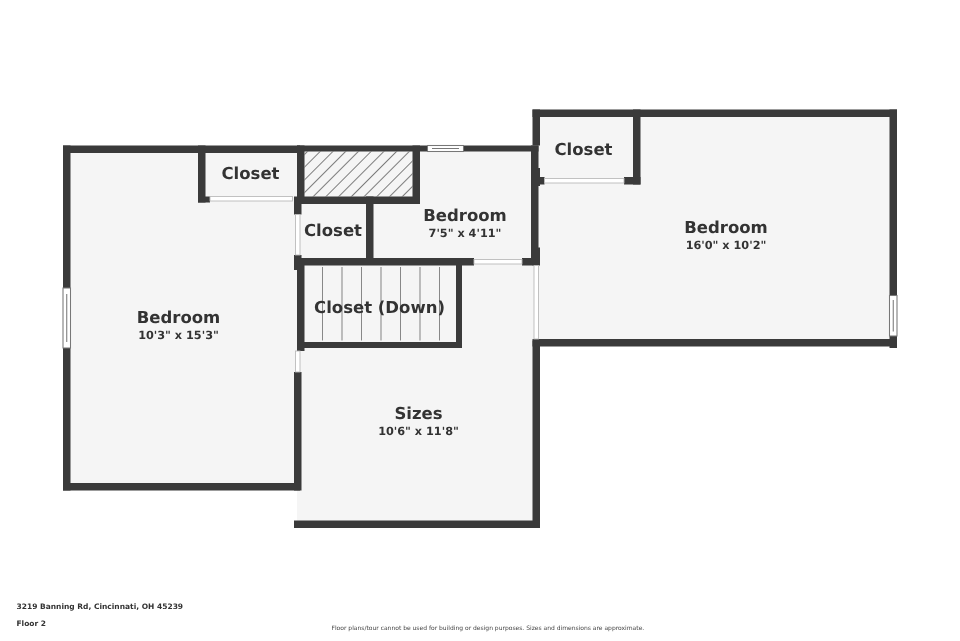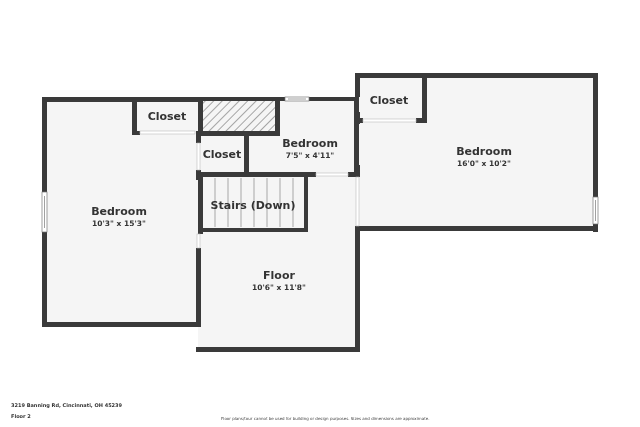--- a/index.html
+++ b/index.html
@@ -114,24 +114,24 @@
   <span class="name">Closet</span>
 </div>
 <div class="lbl" style="left:222px;top:154px;">
   <span class="name">Closet</span>
 </div>
 <div class="lbl" style="left:310px;top:149px;">
   <span class="name">Bedroom</span>
   <span class="dim">7'5" x 4'11"</span>
 </div>
 <div class="lbl" style="left:253px;top:205px;">
-  <span class="name">Stairs (Down)</span>
+  <span class="name">Closet (Down)</span>
 </div>
 <div class="lbl" style="left:279px;top:281px;">
-  <span class="name">Floor</span>
+  <span class="name">Sizes</span>
   <span class="dim">10'6" x 11'8"</span>
 </div>
 <div class="lbl" style="left:389px;top:100px;">
   <span class="name">Closet</span>
 </div>
 <div class="lbl" style="left:484px;top:157px;">
   <span class="name">Bedroom</span>
   <span class="dim">16'0" x 10'2"</span>
 </div>
 

